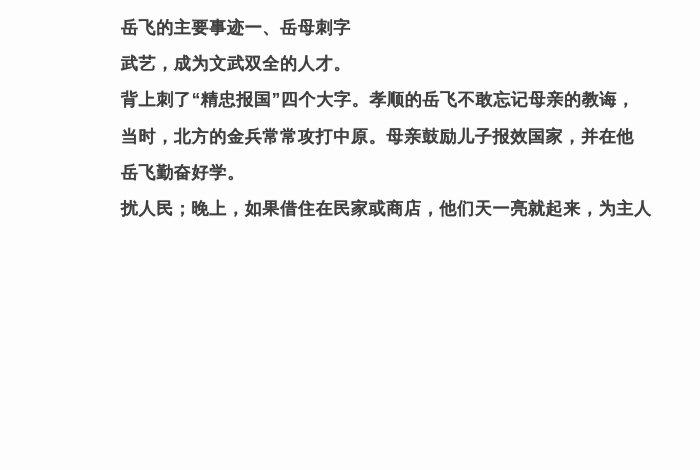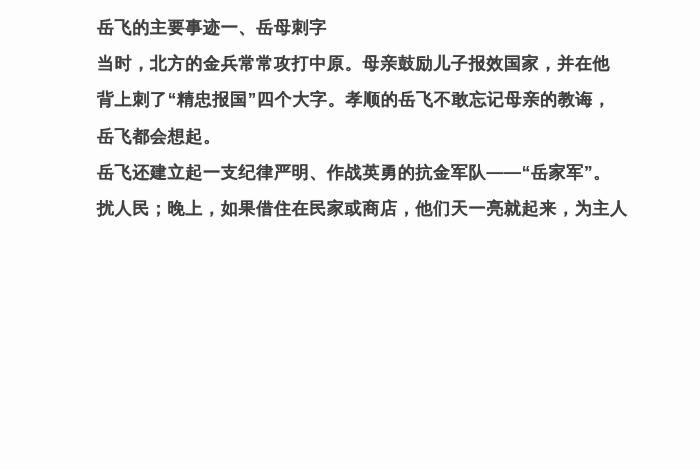--- a/index.html
+++ b/index.html
@@ -23,25 +23,26 @@
   }
   .text-line {
     height: 36.2px;
     line-height: 36.2px;
     font-size: 17px;
     font-weight: bold;
     letter-spacing: 0.7px;
     color: #3f3f3f;
     white-space: nowrap;
     text-shadow: 0 0 0.7px rgba(70,70,70,0.65);
+    margin-left: 24px;
   }
 </style>
 </head>
 <body>
 
 <div class="doc-page">
   <div class="text-line">岳飞的主要事迹一、岳母刺字</div>
+  <div class="text-line">武艺，成为文武双全的人才。</div>
+  <div class="text-line">背上刺了“精忠报国”四个大字。孝顺的岳飞不敢忘记母亲的教诲，</div>
   <div class="text-line">当时，北方的金兵常常攻打中原。母亲鼓励儿子报效国家，并在他</div>
-  <div class="text-line">背上刺了“精忠报国”四个大字。孝顺的岳飞不敢忘记母亲的教诲，</div>
-  <div class="text-line">岳飞都会想起。</div>
-  <div class="text-line">岳飞还建立起一支纪律严明、作战英勇的抗金军队——“岳家军”。</div>
+  <div class="text-line">岳飞勤奋好学。</div>
   <div class="text-line">扰人民；晚上，如果借住在民家或商店，他们天一亮就起来，为主人</div>
 </div>
 
 </body></html>

